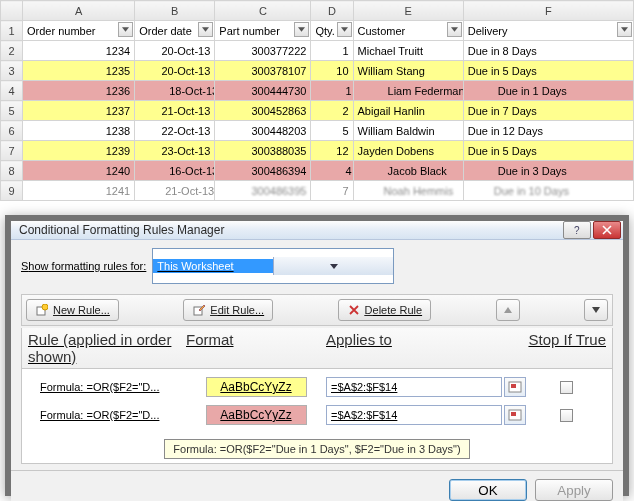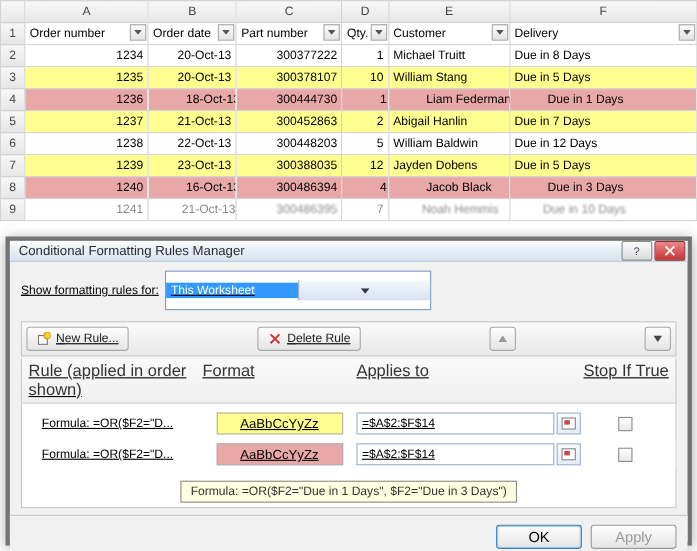--- a/index.html
+++ b/index.html
@@ -48,21 +48,21 @@
   .cut td:not(.rowhead){ color:#8a8a8a; position:relative;padding-left:30px;}
   .blurtxt { filter: blur(1.2px); color:#666;}
   
   .cA{width:112px;} .cB{width:80px;} .cC{width:96px;}
   .cD{width:42px;} .cE{width:110px;} .cF{width:170px;}
 
   
   .dialog {
     position: absolute; left: 5px; top: 215px;
     width: 624px; height: 281px;
-    border: 4px solid #737373;
+    border: 6px solid #737373;
     background: #f1f1f1;
     box-shadow: 0 2px 12px rgba(0,0,0,.35);
     display:flex; flex-direction:column;
   }
   .titlebar {
     height: 26px;
     background: linear-gradient(#fdfdfd,#e7eef7 45%,#d7e4f2);
     border-bottom:1px solid #b7c6dd;
     display:flex; align-items:center;
     padding:0 2px 0 8px;
@@ -108,21 +108,21 @@
     background:linear-gradient(#fafafa,#efefef);
     padding:3px 6px;font-size:15px;color:#333;
   }
   .col-rule{width:158px;} .col-fmt{width:140px;} .col-app{flex:1;} .col-stop{width:80px;text-align:right;}
   .ruleslist{border:1px solid #c7c7c7;border-top:none;background:#fff;flex:1;padding:4px 0;}
   .rulerow{display:flex;align-items:center;padding:4px 6px;gap:0;}
   .rulerow.sel{background:#fff;}
   .cell-rule{width:158px;padding-left:12px;white-space:nowrap;overflow:hidden;text-overflow:ellipsis;}
   .cell-fmt{width:140px;display:flex;justify-content:center;}
   .swatch{
-    border:1px solid #b0b0b0;width:115px;height:20px;
+    border:1px solid #b0b0b0;width:101px;height:20px;
     display:flex;align-items:center;justify-content:center;font-size:12px;
   }
   .sw-yellow{background:#ffff8f;}
   .sw-pink{background:#e8a8a8;}
   .cell-app{flex:1;display:flex;align-items:center;gap:2px;}
   .refinput{
     flex:1;border:1px solid #9aaccd;height:20px;padding:1px 4px;background:#fff;
     font-size:11px;
   }
   .refbtn{width:22px;height:20px;border:1px solid #9aaccd;background:linear-gradient(#fafafa,#e5edf6);display:flex;align-items:center;justify-content:center;}
@@ -312,20 +312,29 @@
         <span class="iconbox">
             <svg width="12" height="12">
               <rect x="1" y="3" width="8" height="8" fill="#fff" stroke="#777"></rect>
               <circle cx="9" cy="3" r="3" fill="#ffcc33" stroke="#c90"></circle>
             </svg>
           </span>
         <span><u class="acc">N</u>ew Rule...</span>
       </span>
       <span class="btn">
         <span class="iconbox">
+            <svg width="12" height="12">
+              <rect x="1" y="3" width="8" height="8" fill="#fff" stroke="#777"></rect>
+              <path d="M6 6l5-5 1 1-5 5z" fill="#f7b733" stroke="#a66"></path>
+            </svg>
+          </span>
+        <span><u class="acc">E</u>dit Rule...</span>
+      </span>
+      <span class="btn">
+        <span class="iconbox">
             <svg width="10" height="10">
               <path d="M1 1l8 8M9 1l-8 8" stroke="#c33" stroke-width="1.8"></path>
             </svg>
           </span>
         <span><u class="acc">D</u>elete Rule</span>
       </span>
       <span class="btn sqbtn disabled">
           <svg width="8" height="6">
             <path d="M4 0L8 6H0z" fill="#999"></path>
           </svg>

